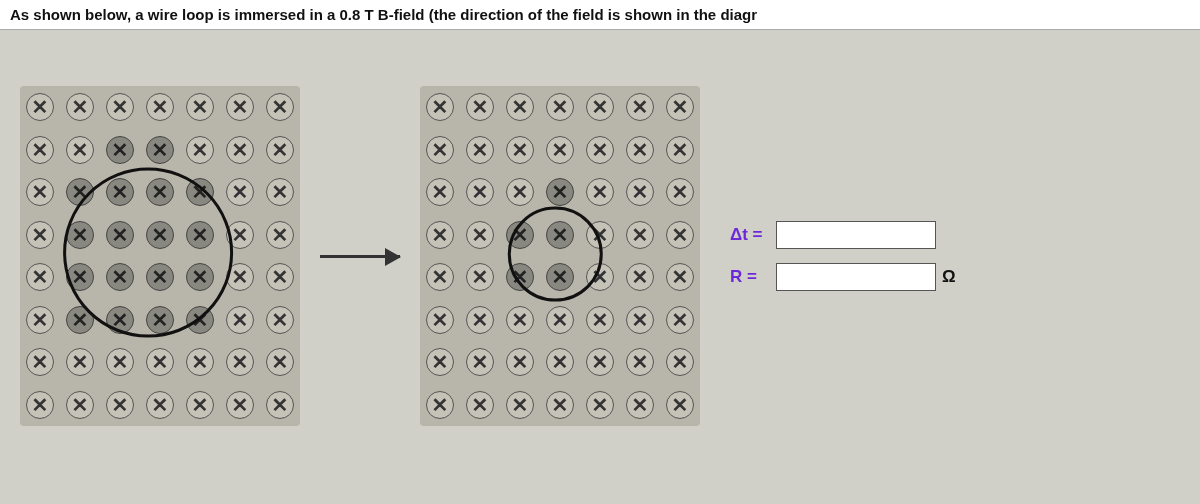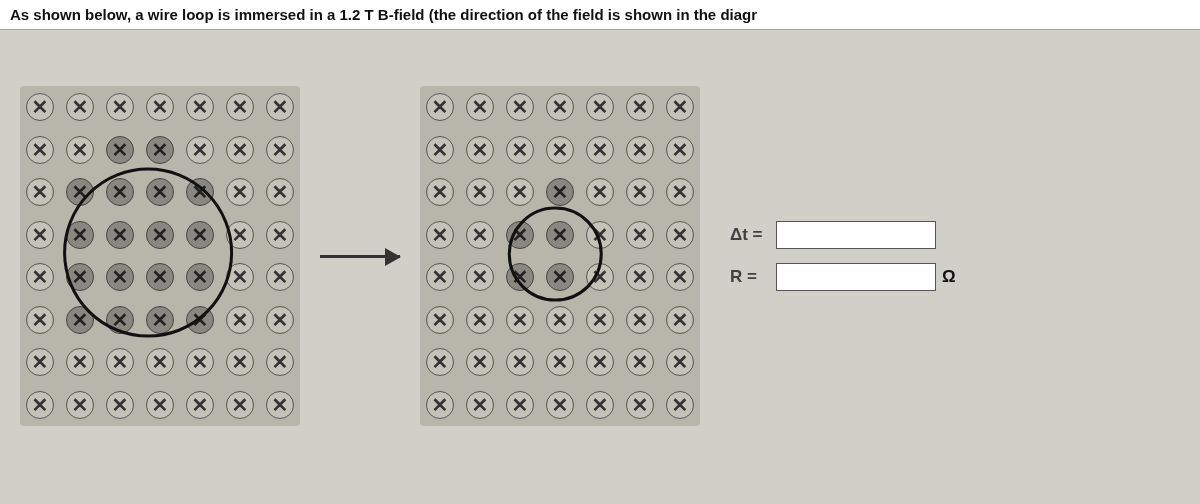--- a/index.html
+++ b/index.html
@@ -143,21 +143,21 @@
 
     .answer-row {
       display: flex;
       align-items: center;
       gap: 6px;
     }
 
     .answer-label {
       font-size: 17px;
       font-weight: bold;
-      color: #404040;
+      color: #6d28d9;
       min-width: 40px;
     }
 
     .answer-input {
       width: 160px;
       height: 28px;
       border: 1.5px solid #555;
       background: white;
       outline: none;
       font-size: 15px;
@@ -173,21 +173,21 @@
     .panels-container {
       display: flex;
       align-items: center;
       gap: 0;
     }
   </style>
 </head>
 <body>
 
 <div>
-  <div class="top-text">As shown below, a wire loop is immersed in a 1.2 T B-field (the direction of the field is shown in the diagr</div>
+  <div class="top-text">As shown below, a wire loop is immersed in a 0.8 T B-field (the direction of the field is shown in the diagr</div>
 </div>
 
 <div class="main-area">
   <div class="panels-container">
 
     <div class="field-panel" id="leftPanel">
       <div class="loop-overlay-left"></div>
     <div class="x-symbol">✕</div>
         <div class="x-symbol">✕</div>
         <div class="x-symbol">✕</div>

